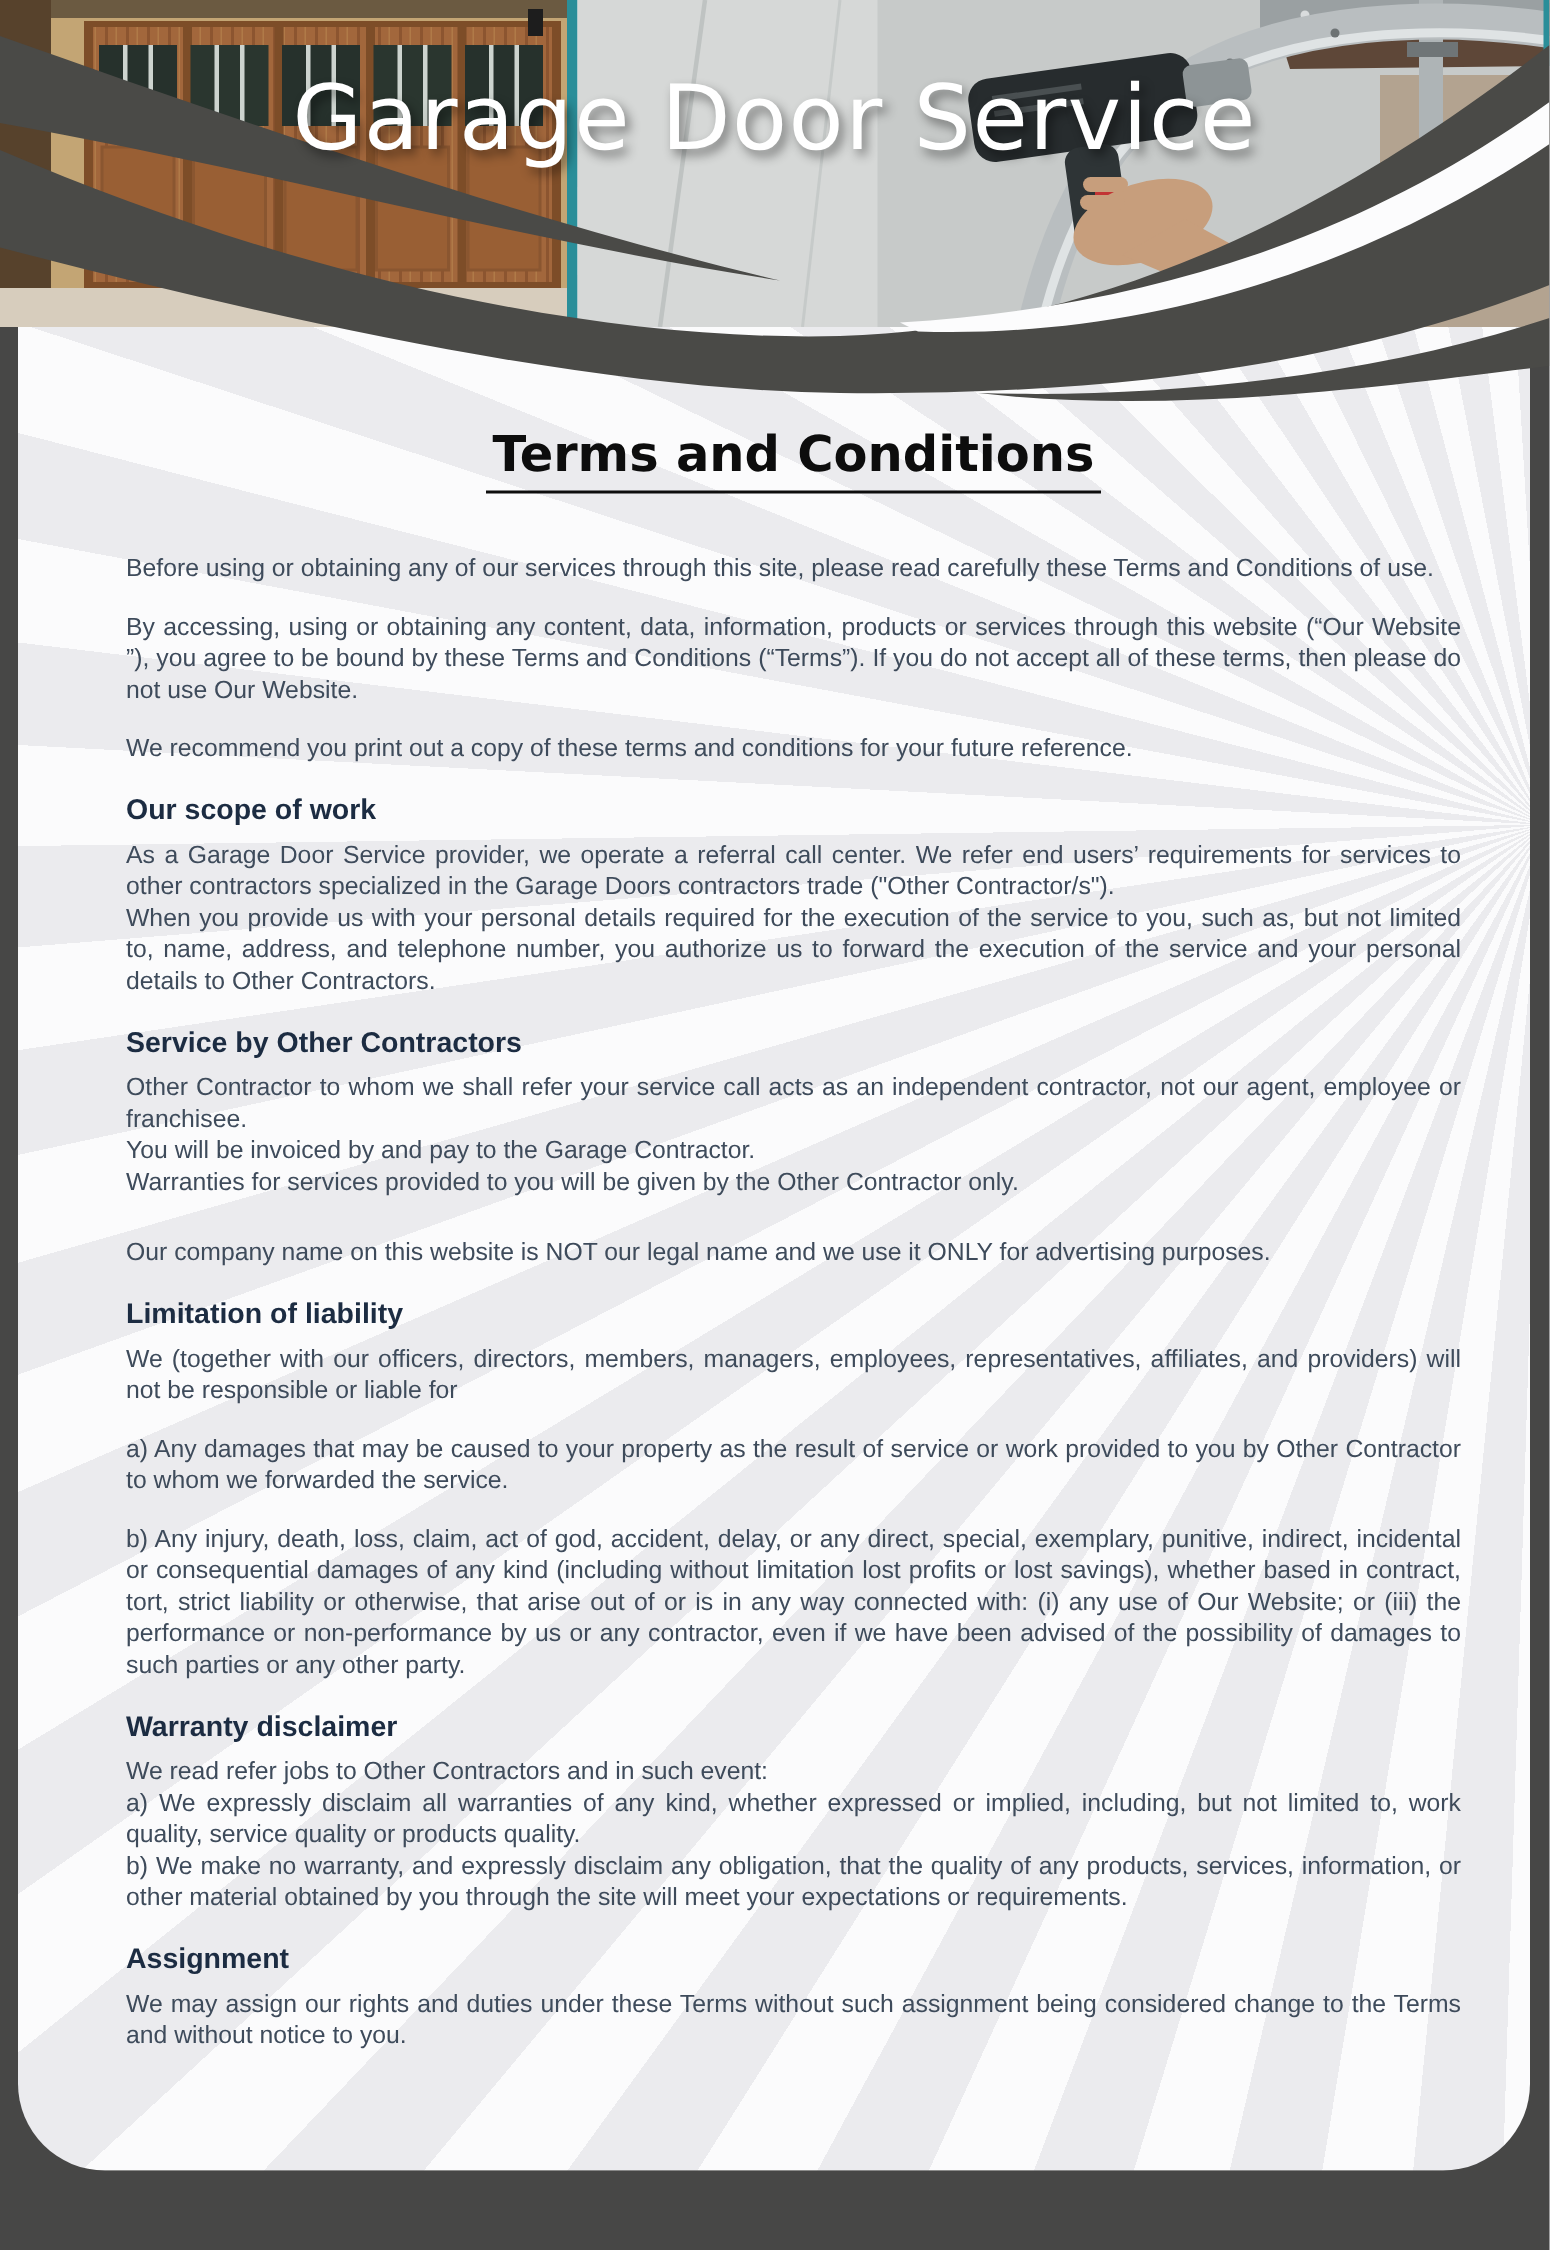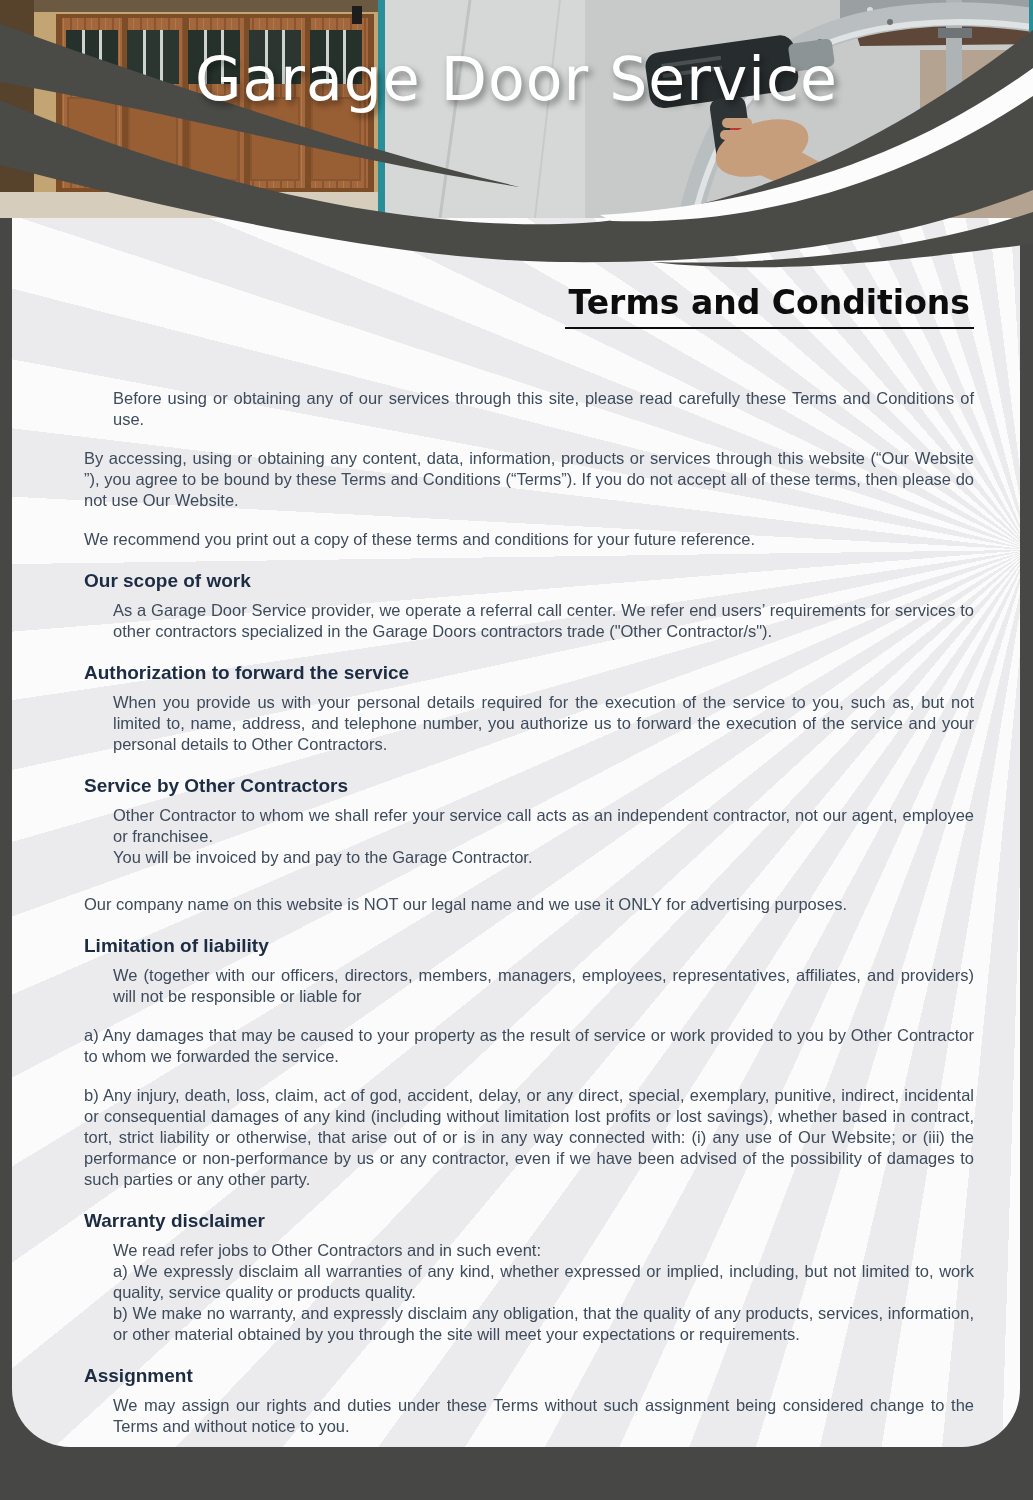--- a/index.html
+++ b/index.html
@@ -22,57 +22,57 @@
   .header-title{
     position:absolute;top:44px;left:0;width:1033px;text-align:center;
     font-family:"DejaVu Sans",sans-serif;font-size:60px;font-weight:400;
     letter-spacing:1px;color:#ffffff;
     text-shadow:3px 4px 7px rgba(0,0,0,0.45);
     white-space:nowrap;
   }
   
   .doc{position:absolute;left:72px;top:283px;width:890px;}
   .doc-title{
-    margin:0 0 59px 0;text-align:right;
+    margin:0 0 40px 0;text-align:center;
     font-family:"DejaVu Sans",sans-serif;font-weight:700;font-size:33px;
     color:#0d0d0d;line-height:40px;
   }
   .doc-title .u{
     display:inline-block;border-bottom:2px solid #0d0d0d;padding:0 4px 4px 4px;
   }
   .sec-heading{
     margin:0 0 8px 0;padding-top:20px;
     font-size:19px;font-weight:700;color:#1c2c42;line-height:22px;
   }
   .para{
     margin:0;padding-top:18px;
     font-size:16.5px;line-height:21px;color:#3e4b5b;text-align:justify;
   }
-  .para.tight{padding-top:0;margin-left:29px;}
+  .para.tight{padding-top:0;}
   .para.spaced{padding-top:26px;}
 </style>
 </head>
 <body>
 
 <div class="page">
 
   <div class="card">
     <div class="doc">
       <h1 class="doc-title"><span class="u">Terms and Conditions</span></h1>
       <div id="doc-sections">
           <p class="para tight">Before using or obtaining any of our services through this site, please read carefully these Terms and Conditions of use.</p>
           <p class="para">By accessing, using or obtaining any content, data, information, products or services through this website (“Our Website ”), you agree to be bound by these Terms and Conditions (“Terms”). If you do not accept all of these terms, then please do not use Our Website.</p>
           <p class="para">We recommend you print out a copy of these terms and conditions for your future reference.</p>
           <h3 class="sec-heading">Our scope of work</h3>
           <p class="para tight">As a Garage Door Service provider, we operate a referral call center. We refer end users’ requirements for services to other contractors specialized in the Garage Doors contractors trade ("Other Contractor/s").</p>
-          <h3 class="sec-heading">Authorization to forward the service</h3>
           <p class="para tight">When you provide us with your personal details required for the execution of the service to you, such as, but not limited to, name, address, and telephone number, you authorize us to forward the execution of the service and your personal details to Other Contractors.</p>
           <h3 class="sec-heading">Service by Other Contractors</h3>
           <p class="para tight">Other Contractor to whom we shall refer your service call acts as an independent contractor, not our agent, employee or franchisee.</p>
           <p class="para tight">You will be invoiced by and pay to the Garage Contractor.</p>
+          <p class="para tight">Warranties for services provided to you will be given by the Other Contractor only.</p>
           <p class="para spaced">Our company name on this website is NOT our legal name and we use it ONLY for advertising purposes.</p>
           <h3 class="sec-heading">Limitation of liability</h3>
           <p class="para tight">We (together with our officers, directors, members, managers, employees, representatives, affiliates, and providers) will not be responsible or liable for</p>
           <p class="para">a) Any damages that may be caused to your property as the result of service or work provided to you by Other Contractor to whom we forwarded the service.</p>
           <p class="para">b) Any injury, death, loss, claim, act of god, accident, delay, or any direct, special, exemplary, punitive, indirect, incidental or consequential damages of any kind (including without limitation lost profits or lost savings), whether based in contract, tort, strict liability or otherwise, that arise out of or is in any way connected with: (i) any use of Our Website; or (iii) the performance or non-performance by us or any contractor, even if we have been advised of the possibility of damages to such parties or any other party.</p>
           <h3 class="sec-heading">Warranty disclaimer</h3>
           <p class="para tight">We read refer jobs to Other Contractors and in such event:</p>
           <p class="para tight">a) We expressly disclaim all warranties of any kind, whether expressed or implied, including, but not limited to, work quality, service quality or products quality.</p>
           <p class="para tight">b) We make no warranty, and expressly disclaim any obligation, that the quality of any products, services, information, or other material obtained by you through the site will meet your expectations or requirements.</p>
           <h3 class="sec-heading">Assignment</h3>

